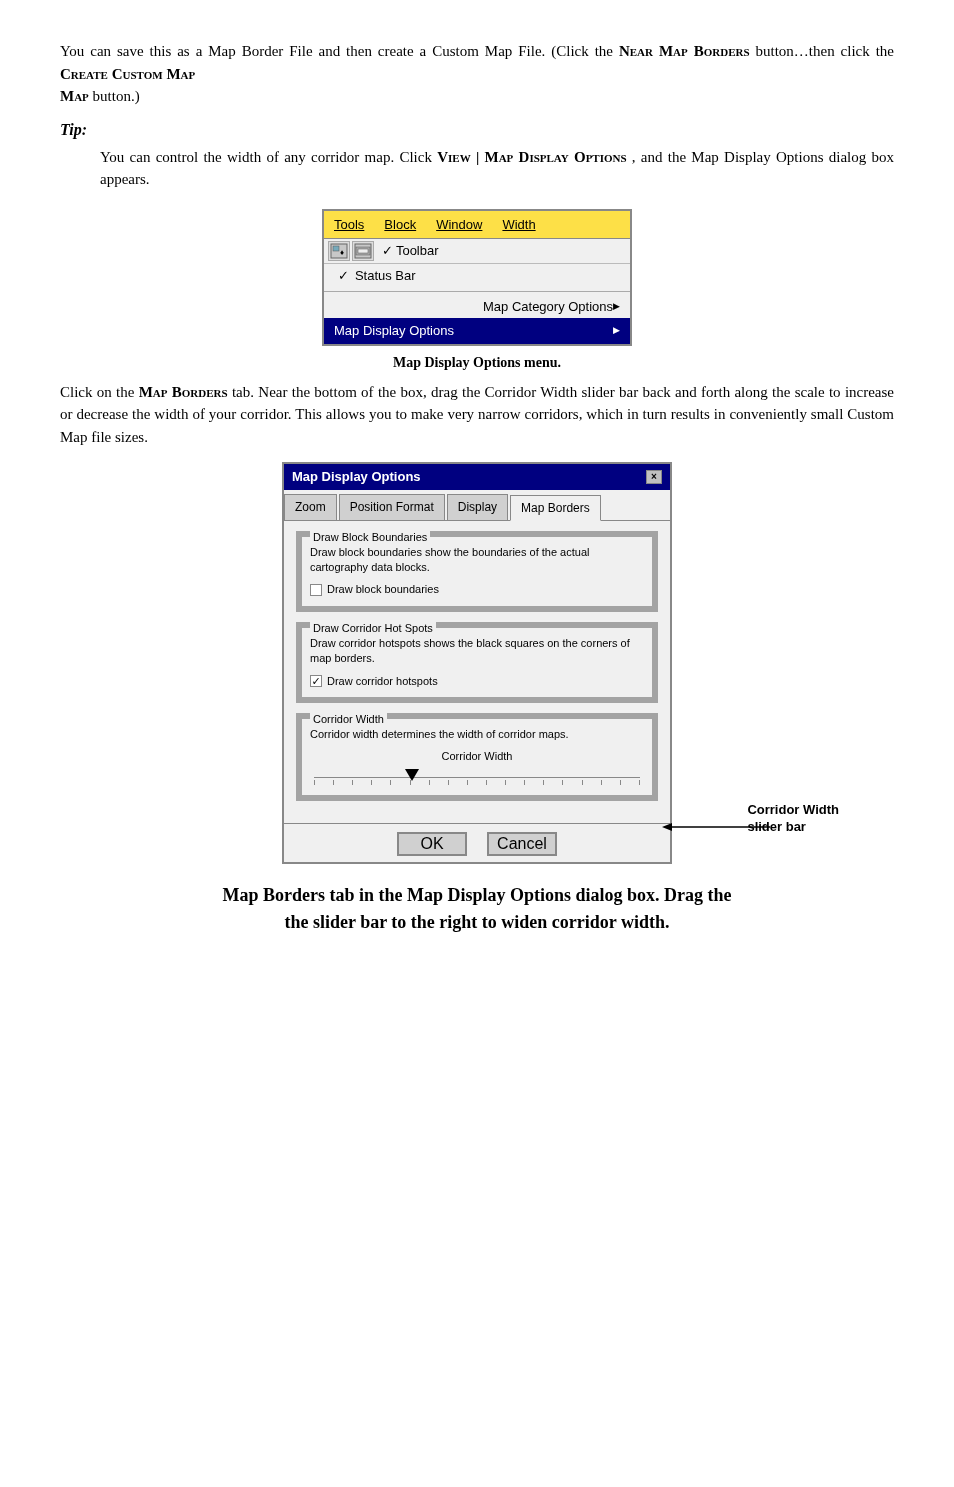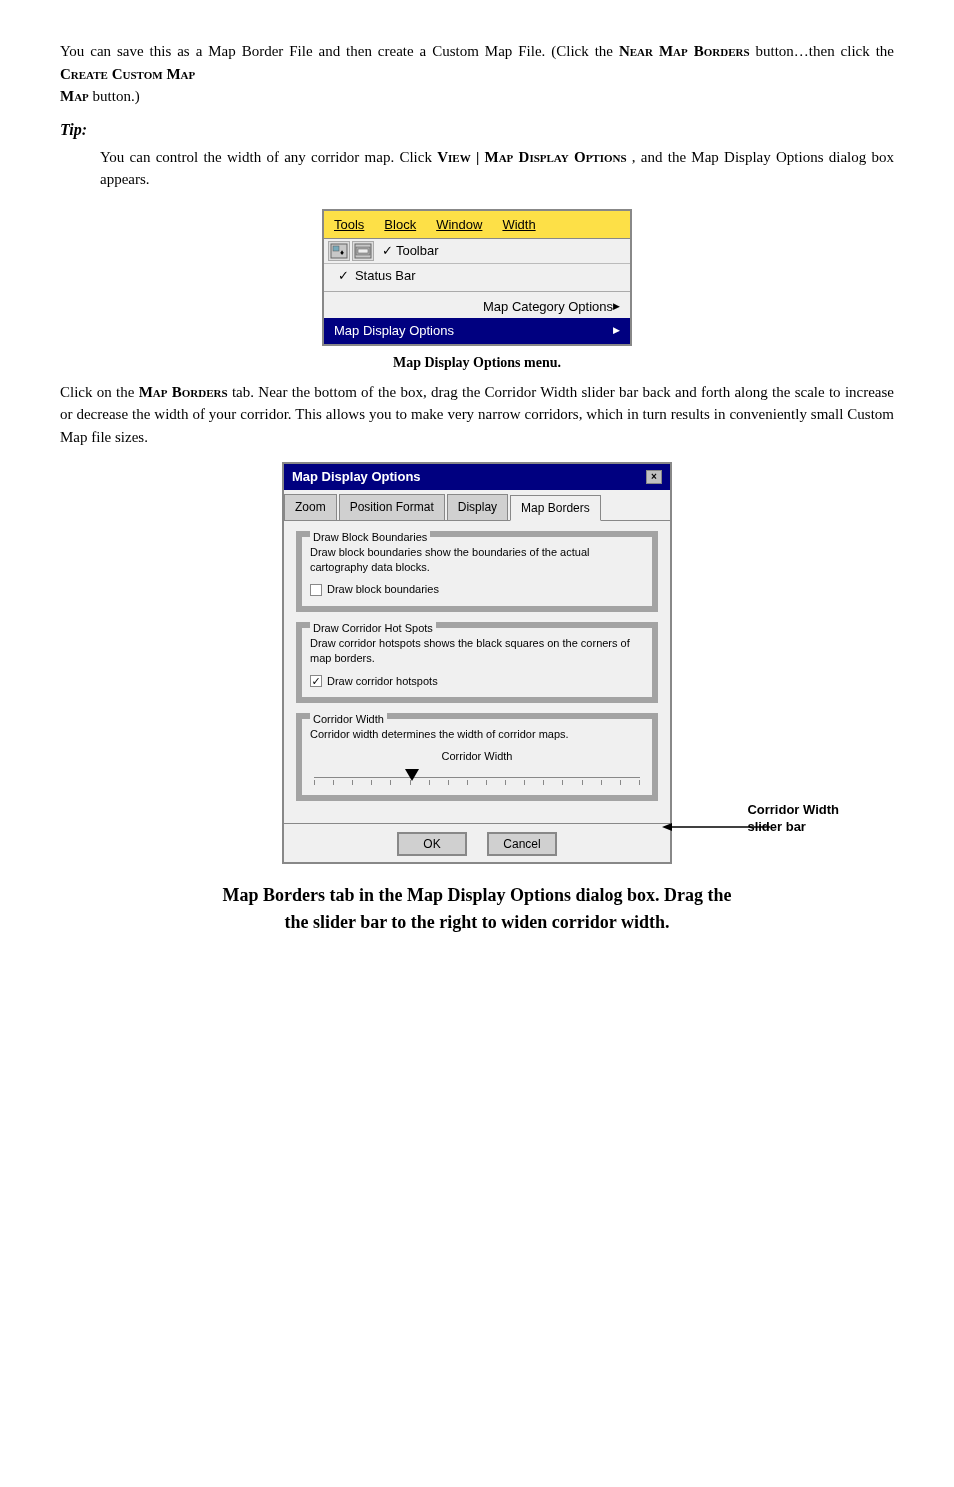--- a/index.html
+++ b/index.html
@@ -191,21 +191,21 @@
       gap: 20px;
       padding: 8px 0 6px 0;
       border-top: 1px solid #888;
       margin-top: 2px;
     }
     .dialog-btn {
       width: 70px;
       height: 24px;
       border: 2px solid #888;
       background: #d0d0d0;
-      font-size: 12px;
+      font-size: 16px;
       cursor: pointer;
       display: flex;
       align-items: center;
       justify-content: center;
     }
     .dialog-figure-wrapper {
       position: relative;
       display: flex;
       justify-content: center;
       margin-top: 14px;

